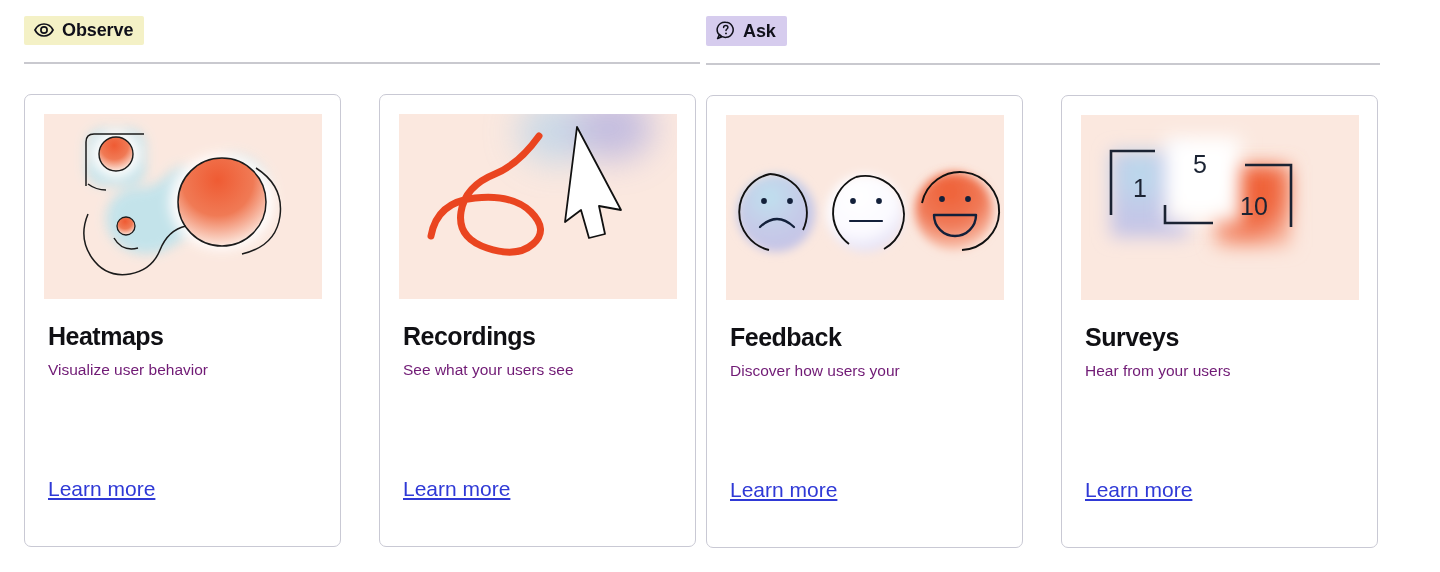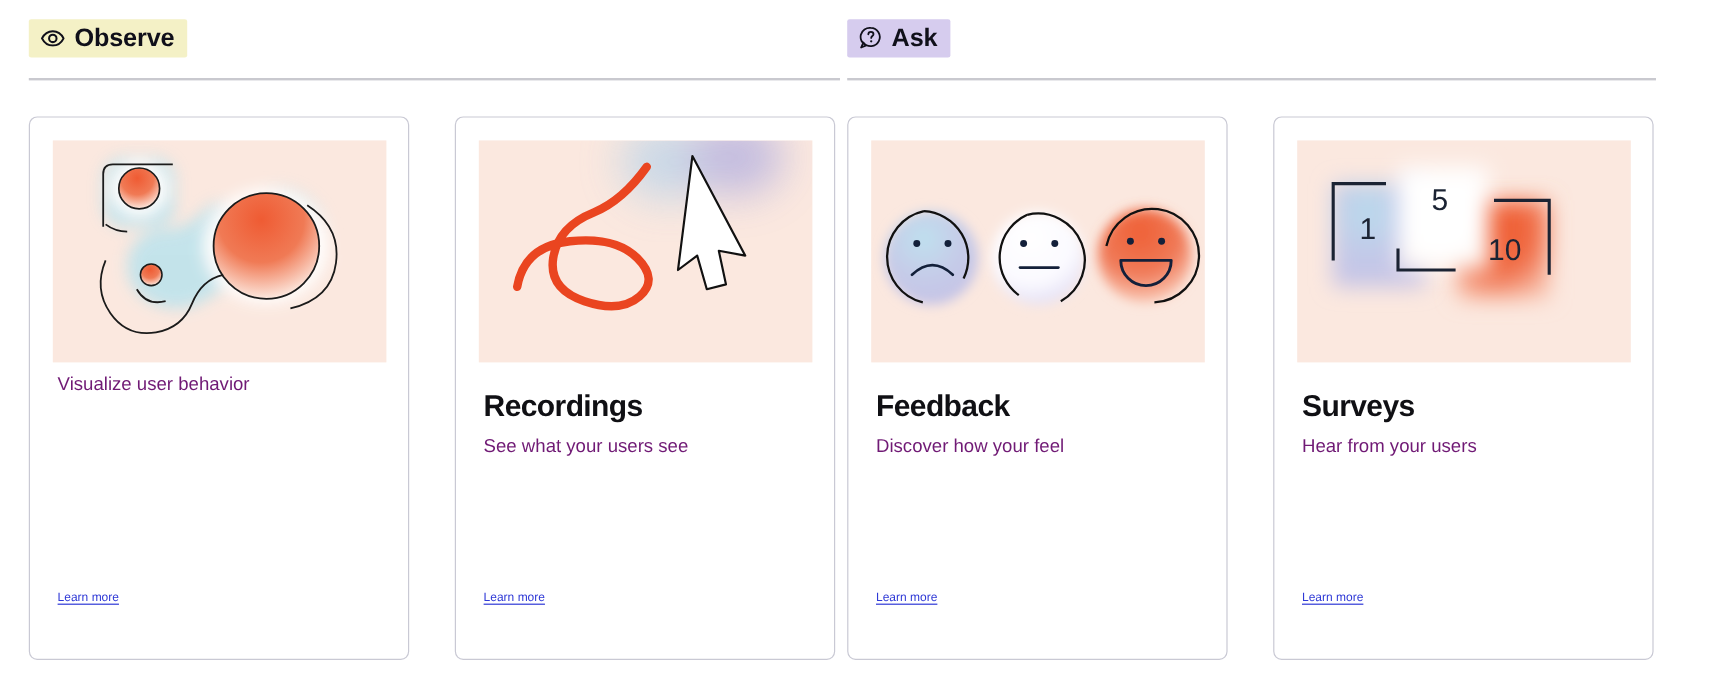--- a/index.html
+++ b/index.html
@@ -29,21 +29,21 @@
   .group--observe { left: 24px;  width: 676px; }
   .group--ask     { left: 706px; width: 674px; }
 
   
   .badge {
     display: inline-flex;
     align-items: center;
     gap: 8px;
     padding: 5px 11px 6px 10px;
     border-radius: 2px;
-    font-size: 21px;
+    font-size: 18px;
     font-weight: 700;
     letter-spacing: -0.1px;
     color: #10101a;
     line-height: 1;
     margin-top: 16px;
   }
   .badge--observe { background: #f4f1c6; }
   .badge--ask     { background: #d6ccee; }
   .badge svg { display: block; }
 
@@ -91,21 +91,21 @@
   .card-sub {
     margin: 9px 0 0 4px;
     font-size: 15.5px;
     color: #701a75;
     line-height: 1.3;
   }
   .card-link {
     position: absolute;
     left: 23px;
     bottom: 45px;
-    font-size: 10px;
+    font-size: 21px;
     color: #2f39d6;
     text-decoration: underline;
     text-underline-offset: 2px;
     cursor: pointer;
   }
 </style>
 </head>
 <body>
 
 <div class="page">
@@ -146,20 +146,21 @@
             <path d="M42 72 L42 28 Q42 20 50 20 L100 20" fill="none" stroke="#1b1b1b" stroke-width="1.5"></path>
             <path d="M44 70 Q52 76 62 76" fill="none" stroke="#1b1b1b" stroke-width="1.5"></path>
             <circle cx="72" cy="40" r="17" fill="url(#hmRed)" stroke="#1b1b1b" stroke-width="1.4"></circle>
             <circle cx="178" cy="88" r="44" fill="url(#hmRed)" stroke="#1b1b1b" stroke-width="1.5"></circle>
             <path d="M212 54 q28 18 24 48 -4 30 -38 38" fill="none" stroke="#1b1b1b" stroke-width="1.5"></path>
             <path d="M44 100 q-10 24 4 44 14 20 38 16 22-4 30-24 8-20 26-24" fill="none" stroke="#1b1b1b" stroke-width="1.5"></path>
             <path d="M70 124 q8 14 24 10" fill="none" stroke="#1b1b1b" stroke-width="1.5"></path>
             <circle cx="82" cy="112" r="9" fill="url(#hmRed)" stroke="#1b1b1b" stroke-width="1.3"></circle>
           </svg>
         </div>
+        <div class="card-title">Heatmaps</div>
         <div class="card-sub">Visualize user behavior</div>
         <a class="card-link">Learn more</a>
       </div>
 
       <div class="card">
         <div class="illus">
           <svg width="278" height="185" viewBox="0 0 278 185">
             <defs>
               <filter id="recBlur" x="-50%" y="-50%" width="200%" height="200%">
                 <feGaussianBlur stdDeviation="17"></feGaussianBlur>
@@ -237,21 +238,21 @@
             <path d="M124 106h32" fill="none" stroke="#13203a" stroke-width="2.2" stroke-linecap="round"></path>
 
             <circle cx="228" cy="96" r="39" fill="url(#fbRed)" filter="url(#fbB)"></circle>
             <path d="M196 88a39 39 0 1 1 40 47" fill="none" stroke="#111" stroke-width="1.9"></path>
             <circle cx="216" cy="84" r="2.9" fill="#13203a"></circle>
             <circle cx="242" cy="84" r="2.9" fill="#13203a"></circle>
             <path d="M208 100h42a21 21 0 0 1-42 0z" fill="none" stroke="#13203a" stroke-width="2.4" stroke-linejoin="round"></path>
           </svg>
         </div>
         <div class="card-title">Feedback</div>
-        <div class="card-sub">Discover how your feel</div>
+        <div class="card-sub">Discover how users your</div>
         <a class="card-link">Learn more</a>
       </div>
 
       <div class="card">
         <div class="illus">
           <svg width="278" height="185" viewBox="0 0 278 185">
             <defs>
               <radialGradient id="svBlue" cx="38%" cy="28%" r="78%">
                 <stop offset="0%" stop-color="#b9dced"></stop>
                 <stop offset="55%" stop-color="#c3c9e8"></stop>

